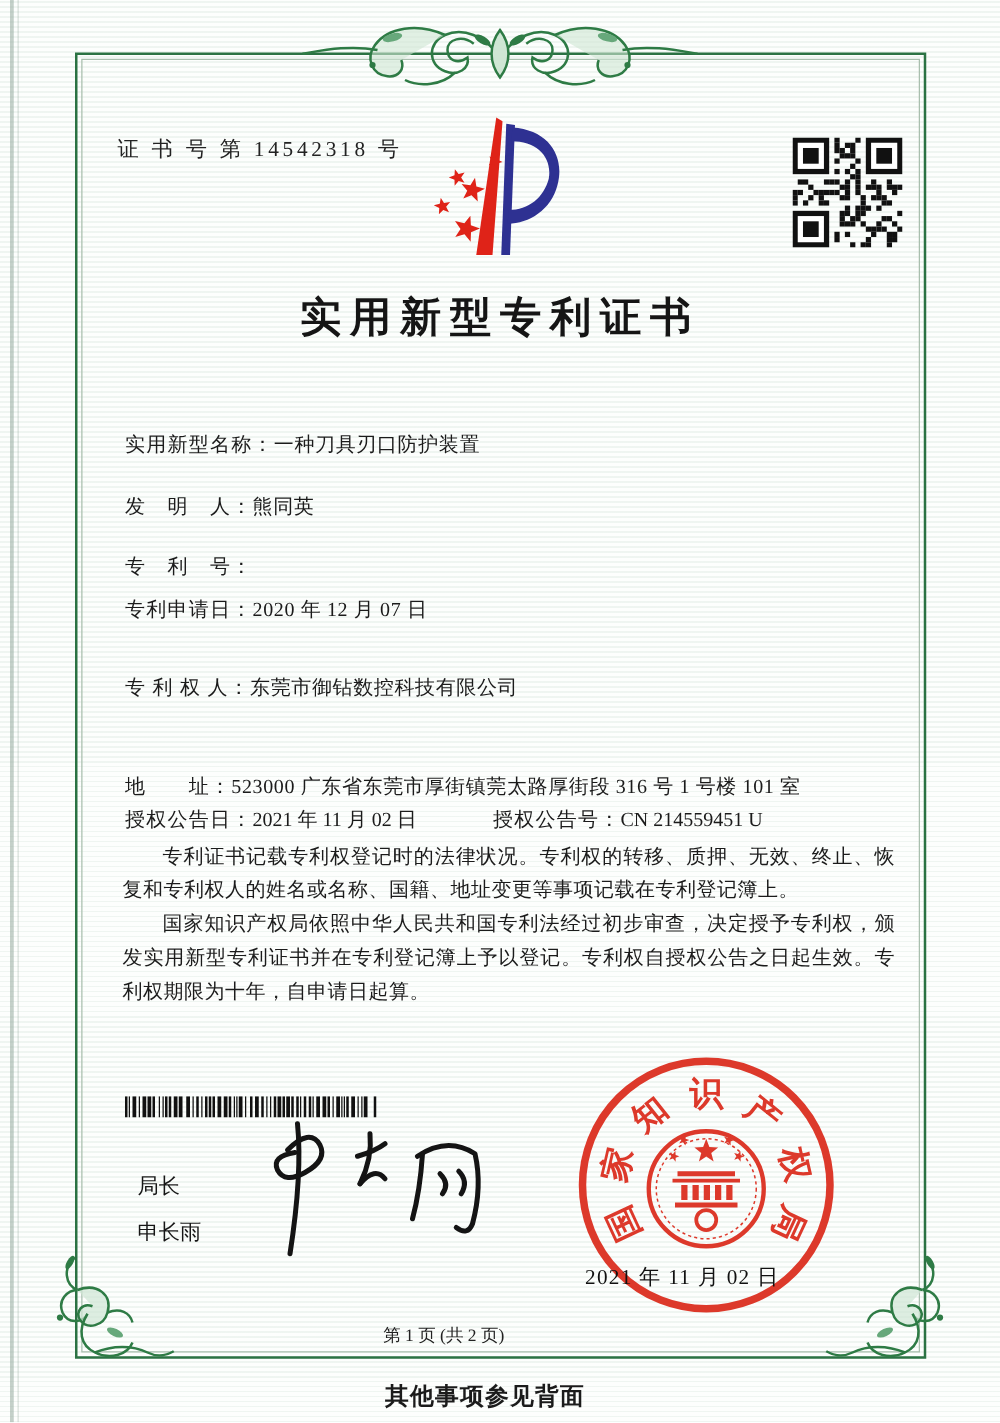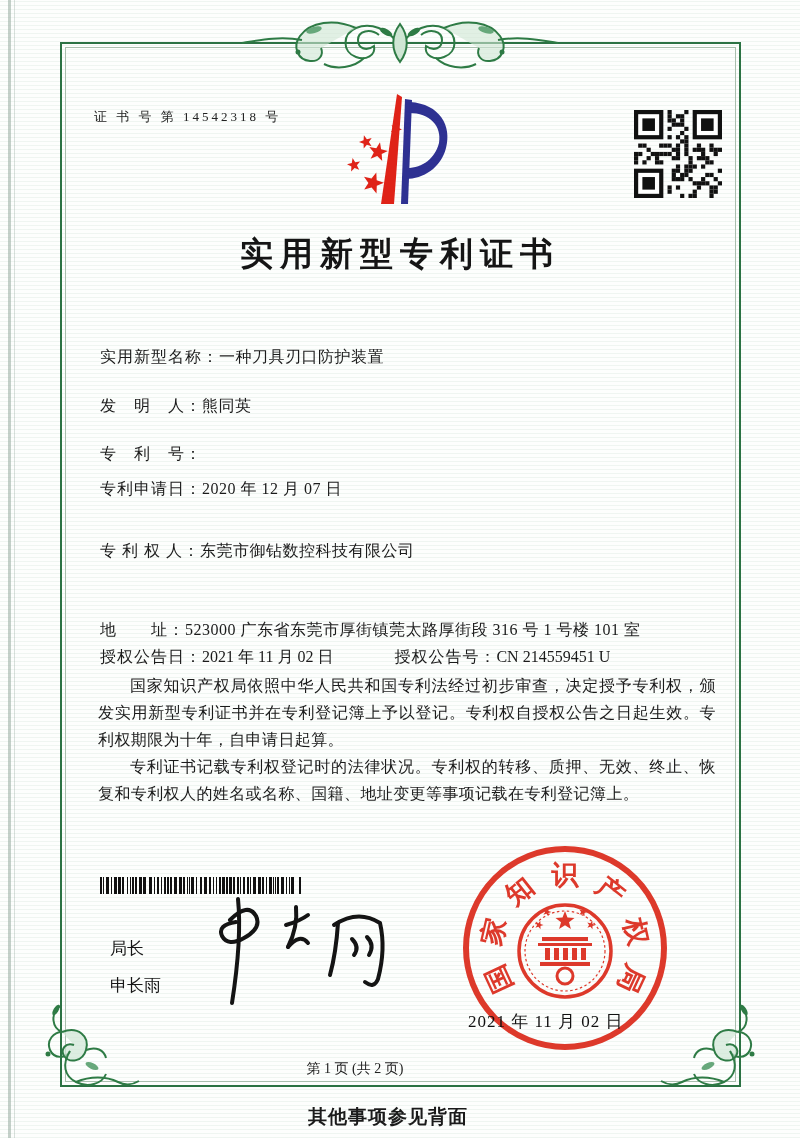--- a/index.html
+++ b/index.html
@@ -15,30 +15,30 @@
 
   .frame-outer{position:absolute;left:60px;top:42px;width:677px;height:1041px;
     border:2px solid var(--frame-green,#2b7243);}
   .frame-inner{position:absolute;left:3px;top:3px;right:3px;bottom:3px;border:1px solid #a9bfae;}
 
   .orn{position:absolute;}
   .orn-top{left:240px;top:16px;}
   .orn-bl{left:26px;top:1002px;}
   .orn-br{left:659px;top:1002px;transform:scale(-1,1);}
 
-  .cert-no{position:absolute;left:94px;top:108px;font-size:13px;letter-spacing:3px;color:#222;}
+  .cert-no{position:absolute;left:94px;top:108px;font-size:17px;letter-spacing:3px;color:#222;}
   .logo{position:absolute;left:344px;top:86px;}
   .qr{position:absolute;left:634px;top:110px;}
 
   .title{position:absolute;left:0;top:232px;width:800px;margin:0;text-align:center;
     font-size:33px;font-weight:bold;letter-spacing:7px;color:#151515;}
 
   .fields{position:absolute;left:100px;top:344px;width:618px;font-size:16px;color:#1b1b1b;}
   .frow{position:absolute;left:0;display:flex;width:618px;line-height:26px;}
-  .r0{top:0;} .r1{top:49px;} .r2{top:97px;gap:18px;} .r3{top:132px;} .r4{top:194px;} .r5{top:242px;margin-top:31px;} .r6{top:300px;}
+  .r0{top:0;font-family:Liberation Mono, monospace;} .r1{top:49px;} .r2{top:97px;gap:18px;} .r3{top:132px;} .r4{top:194px;} .r5{top:242px;margin-top:31px;} .r6{top:300px;}
   .flabel{white-space:pre;letter-spacing:1px;}
   .fvalue{flex:1;letter-spacing:.5px;}
   .pair2{margin-left:61px;display:flex;}
 
   .paras{position:absolute;left:98px;top:672px;width:618px;font-size:16px;line-height:27px;
     text-align:justify;color:#1b1b1b;letter-spacing:.4px;}
   .paras p{margin:0;text-indent:2em;}
 
   .barcode{position:absolute;left:100px;top:877px;}
 
@@ -270,22 +270,22 @@
       <span class="flabel">授权公告日：</span>
       <span>2021 年 11 月 02 日</span>
       <span class="pair2">
         <span class="flabel">授权公告号：</span>
         <span>CN 214559451 U</span>
       </span>
     </div>
   </div>
 
   <div class="paras">
+    <p>专利证书记载专利权登记时的法律状况。专利权的转移、质押、无效、终止、恢复和专利权人的姓名或名称、国籍、地址变更等事项记载在专利登记簿上。</p>
     <p>国家知识产权局依照中华人民共和国专利法经过初步审查，决定授予专利权，颁发实用新型专利证书并在专利登记簿上予以登记。专利权自授权公告之日起生效。专利权期限为十年，自申请日起算。</p>
-    <p>专利证书记载专利权登记时的法律状况。专利权的转移、质押、无效、终止、恢复和专利权人的姓名或名称、国籍、地址变更等事项记载在专利登记簿上。</p>
   </div>
 
   <svg class="barcode" id="barcode" width="202" height="17" viewBox="0 0 202 17">
       <rect x="0" y="0" width="2" height="17" fill="#111"></rect>
       <rect x="3" y="0" width="1" height="17" fill="#111"></rect>
       <rect x="6" y="0" width="3" height="17" fill="#111"></rect>
       <rect x="11" y="0" width="1" height="17" fill="#111"></rect>
       <rect x="14" y="0" width="3" height="17" fill="#111"></rect>
       <rect x="18" y="0" width="3" height="17" fill="#111"></rect>
       <rect x="22" y="0" width="2" height="17" fill="#111"></rect>

